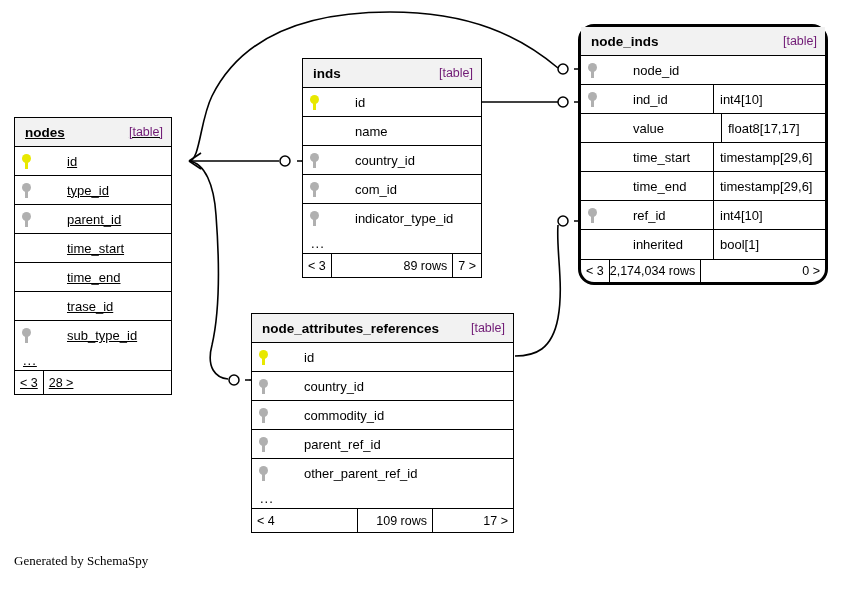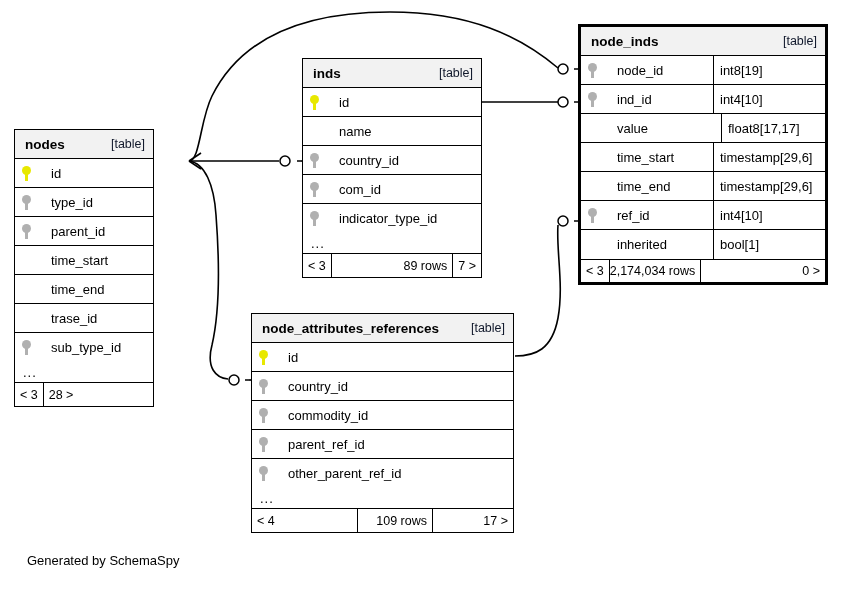--- a/index.html
+++ b/index.html
@@ -54,33 +54,34 @@
     justify-content: space-between;
     padding: 0 8px 0 10px;
   }
   .tbl-name {
     font-weight: bold;
     font-size: 13.5px;
     white-space: nowrap;
   }
   .tbl-tag {
     font-size: 12.5px;
-    color: #0f172a;
+    color: #701a75;
     white-space: nowrap;
   }
 
   .tbl-rows {
     display: block;
   }
   .row {
     box-sizing: border-box;
     height: 29px;
     display: flex;
     align-items: stretch;
     border-bottom: 1px solid #000000;
+    gap: 16px;
   }
   .row:last-child { border-bottom: none; }
 
   .cell-name {
     flex: 1 1 auto;
     display: flex;
     align-items: center;
     padding-left: 8px;
     min-width: 0;
   }
@@ -222,21 +223,21 @@
       <circle cx="563" cy="221" r="5" fill="#ffffff"></circle>
       <polygon points="578,221 590,214 588,221 590,228" fill="#000000" stroke="none"></polygon>
       <line x1="574" y1="221" x2="579" y2="221"></line>
 
       <circle cx="234" cy="380" r="5" fill="#ffffff"></circle>
       <polygon points="249,380 261,373 259,380 261,387" fill="#000000" stroke="none"></polygon>
       <line x1="245" y1="380" x2="250" y2="380"></line>
     </g>
   </svg>
 
-  <div class="table-box" id="tbl-nodes" style="left:14px; top:129px; width:140px;">
+  <div class="table-box" id="tbl-nodes" style="left:14px; top:117px; width:158px;text-decoration:underline;">
     <div class="tbl-header">
       <span class="tbl-name">nodes</span>
       <span class="tbl-tag">[table]</span>
     </div>
     <div class="tbl-rows">
       <div class="row">
         <div class="keyslot">
             <span class="key pk">
               <span class="head"></span>
               <span class="shaft"></span>
@@ -363,37 +364,36 @@
       </div>
     </div>
     <div class="ellipsis-row">...</div>
     <div class="footer">
       <div class="f-prev">&lt; 3</div>
       <div class="f-rows">89 rows</div>
       <div class="f-next">7 &gt;</div>
     </div>
   </div>
 
-  <div class="table-box focal" id="tbl-node-inds" style="left:578px; top:24px; width:250px;">
+  <div class="table-box focal" id="tbl-node-inds" style="left:578px; top:24px; width:250px;border-radius:16px;">
     <div class="tbl-header">
       <span class="tbl-name">node_inds</span>
       <span class="tbl-tag">[table]</span>
     </div>
     <div class="tbl-rows">
       <div class="row">
         <div class="keyslot">
             <span class="key fk">
               <span class="head"></span>
               <span class="shaft"></span>
             </span>
           </div>
         <div class="cell-name">
             <span class="colname">node_id</span>
           </div>
-        <div class="cell-type" style="width:112px;">int8[19]</div>
       </div>
       <div class="row">
         <div class="keyslot">
             <span class="key fk">
               <span class="head"></span>
               <span class="shaft"></span>
             </span>
           </div>
         <div class="cell-name">
             <span class="colname">ind_id</span>
@@ -511,15 +511,15 @@
       </div>
     </div>
     <div class="ellipsis-row">...</div>
     <div class="footer">
       <div class="f-prev" style="flex:0 0 95px;">&lt; 4</div>
       <div class="f-rows">109 rows</div>
       <div class="f-next" style="flex:0 0 70px;">17 &gt;</div>
     </div>
   </div>
 
-  <div class="credit" style="left:27px; top:553px;">Generated by SchemaSpy</div>
+  <div class="credit" style="left:14px; top:553px;font-family:Liberation Serif, serif;">Generated by SchemaSpy</div>
 
 </div>
 
 </body></html>

